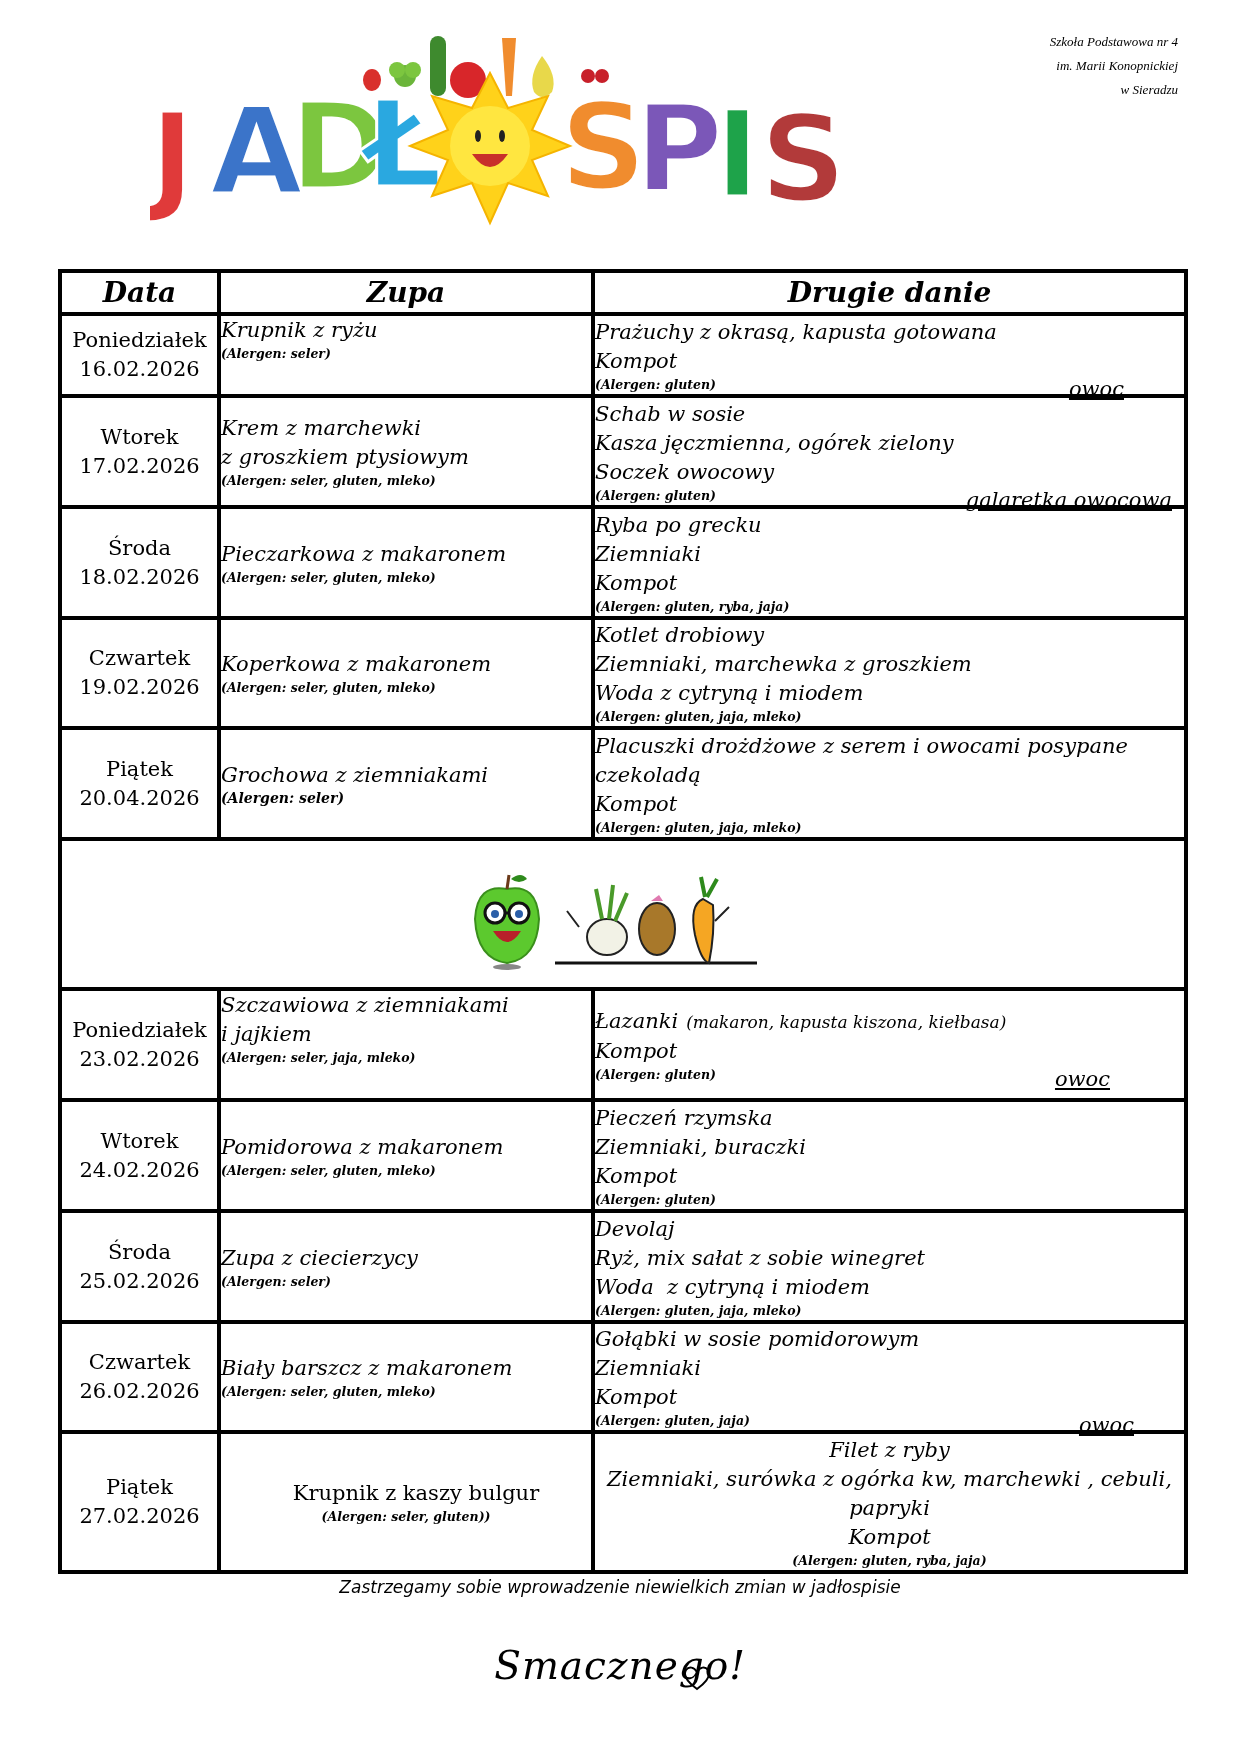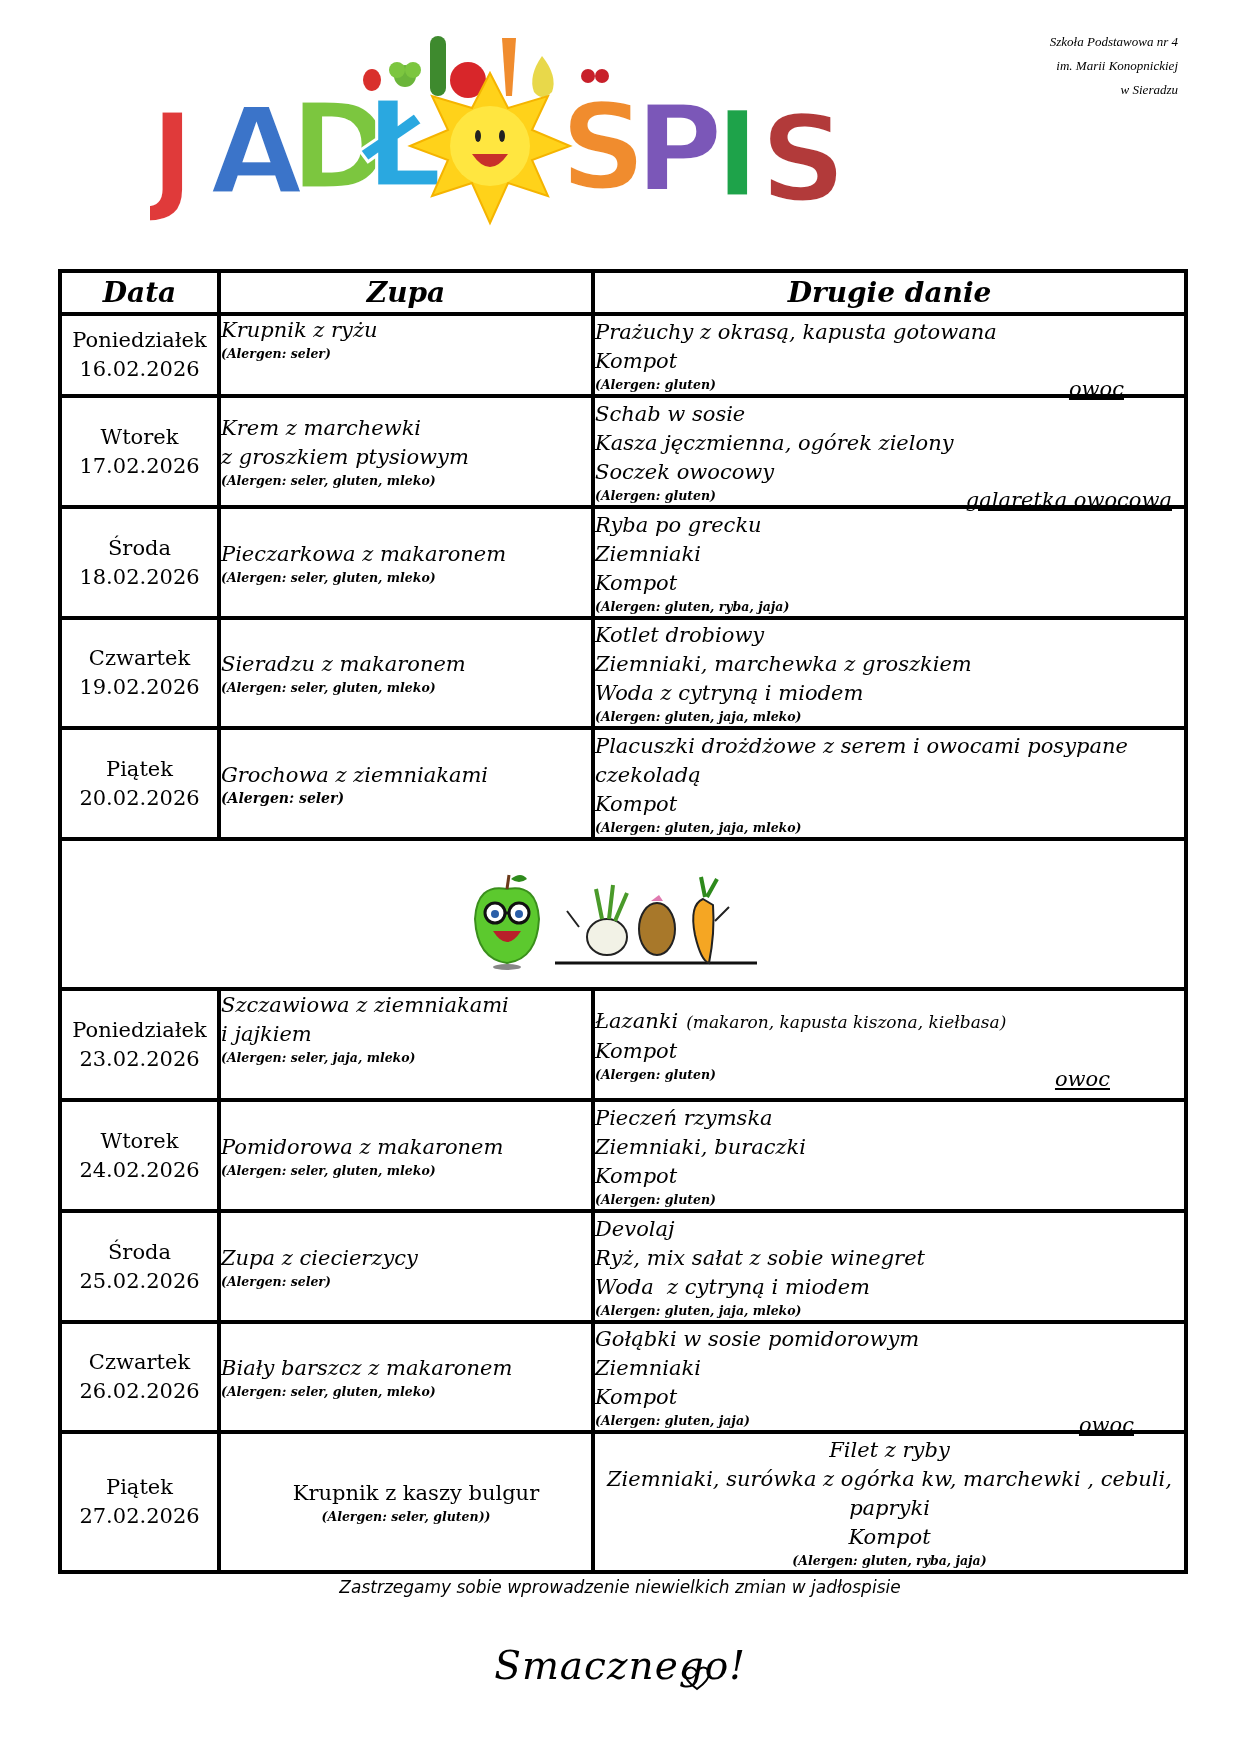--- a/index.html
+++ b/index.html
@@ -153,34 +153,34 @@
         <div class="dish">Kompot</div>
         <div class="allergen">(Alergen: gluten, ryba, jaja)</div>
       </td>
     </tr>
     <tr class="r4">
       <td class="date">
         <div>Czwartek</div>
         <div>19.02.2026</div>
       </td>
       <td class="soup">
-        <div class="dish">Sieradzu z makaronem</div>
+        <div class="dish">Koperkowa z makaronem</div>
         <div class="allergen">(Alergen: seler, gluten, mleko)</div>
       </td>
       <td class="main">
         <div class="dish">Kotlet drobiowy</div>
         <div class="dish">Ziemniaki, marchewka z groszkiem</div>
         <div class="dish">Woda z cytryną i miodem</div>
         <div class="allergen">(Alergen: gluten, jaja, mleko)</div>
       </td>
     </tr>
     <tr class="r5">
       <td class="date">
         <div>Piątek</div>
-        <div>20.02.2026</div>
+        <div>20.04.2026</div>
       </td>
       <td class="soup">
         <div class="dish">Grochowa z ziemniakami</div>
         <div class="allergen" style="font-size:14px">(Alergen: seler)</div>
       </td>
       <td class="main">
         <div class="dish">Placuszki drożdżowe z serem i owocami posypane</div>
         <div class="dish">czekoladą</div>
         <div class="dish">Kompot</div>
         <div class="allergen">(Alergen: gluten, jaja, mleko)</div>

